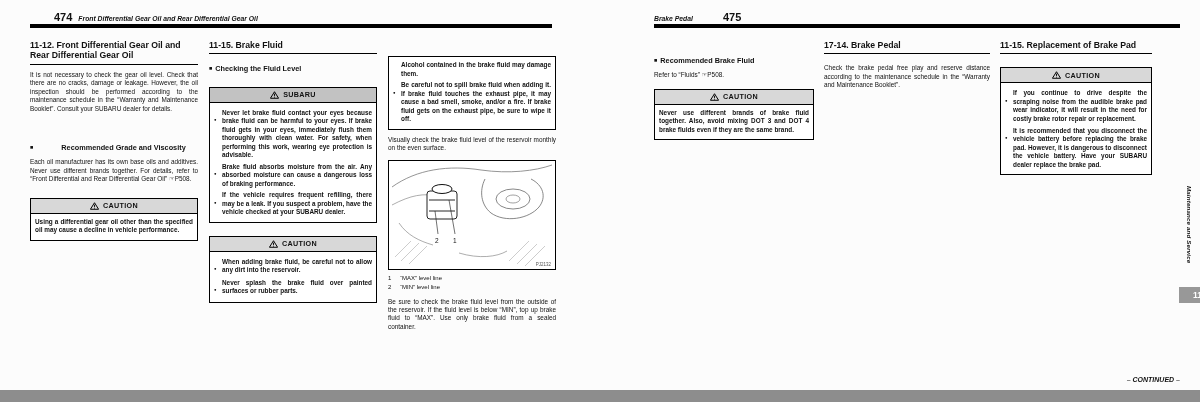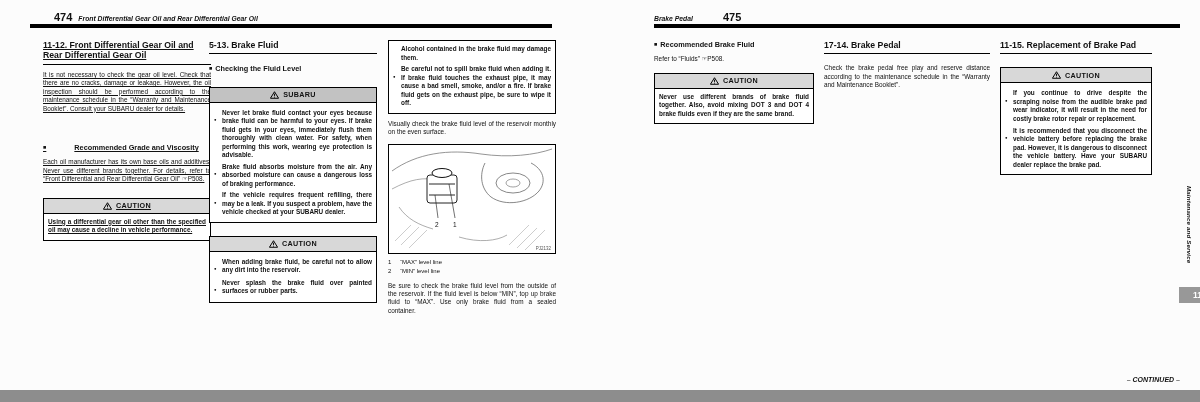--- a/index.html
+++ b/index.html
@@ -42,40 +42,40 @@
 
   
   .fig { border:1px solid #000; margin-top:7px; background:#fff; }
   .fig svg { display:block; }
   .legend { margin-top:4px; }
   .legend-row { display:flex; gap:7px; font-size:6px; line-height:1.5; }
   .lnum { width:5px; }
 
   
   .gap-lg { margin-top:30px;gap:28px; }
-  .mt0 { margin-top:0; }
+  .mt0 { margin-top:16px; }
   .mt13 { margin-top:13px; }
   .continued { position:absolute; left:1055px; top:376px; width:125px; text-align:right; font-size:7px; font-weight:700; font-style:italic; }
   .side-label { position:absolute; left:1186px; top:186px; height:98px; writing-mode:vertical-rl; font-size:6.1px; font-weight:700; font-style:italic; letter-spacing:0.2px; white-space:nowrap; }
   .chapter-tab { position:absolute; left:1179px; top:287px; width:37px; height:16px; background:#989898; color:#fff; font-size:8.5px; font-weight:700; display:flex; align-items:center; justify-content:center; }
 </style>
 </head>
 <body>
 
 <div>
 
   <div class="pg-head" style="left:30px; width:522px;">
     <div class="line1">
       <span class="pg-num">474</span>
       <span class="pg-title">Front Differential Gear Oil and Rear Differential Gear Oil</span>
     </div>
     <div class="hbar"></div>
   </div>
 
-  <div class="col" style="left:43px; width:168px;text-decoration:underline;">
+  <div class="col" style="left:30px; width:168px;">
     <div class="sec-title">11-12. Front Differential Gear Oil and Rear Differential Gear Oil</div>
     <div class="para">It is not necessary to check the gear oil level. Check that there are no cracks, damage or leakage. However, the oil inspection should be performed according to the maintenance schedule in the “Warranty and Maintenance Booklet”. Consult your SUBARU dealer for details.</div>
 
     <div class="subhead gap-lg">
       <span class="sq"></span>
       <span>Recommended Grade and Viscosity</span>
     </div>
     <div class="para">Each oil manufacturer has its own base oils and additives. Never use different brands together. For details, refer to “Front Differential and Rear Differential Gear Oil” ☞P508.</div>
 
     <div class="sbox caution" style="margin-top:14px;">
@@ -89,21 +89,21 @@
         </span>
         <span>CAUTION</span>
       </div>
       <div class="sbox-body">
         <span class="c-text">Using a differential gear oil other than the specified oil may cause a decline in vehicle performance.</span>
       </div>
     </div>
   </div>
 
   <div class="col" style="left:209px; width:168px;">
-    <div class="sec-title">5-13. Brake Fluid</div>
+    <div class="sec-title">11-15. Brake Fluid</div>
     <div class="subhead" style="margin-top:10px;">
       <span class="sq"></span>
       <span>Checking the Fluid Level</span>
     </div>
 
     <div class="sbox warning mt13">
       <div class="sbox-head">
         <span class="tri">
           <svg viewBox="0 0 22 19" width="9" height="8">
               <path d="M11 1.5 L21 17.5 H1 Z" fill="none" stroke="#000" stroke-width="2.4"></path>

